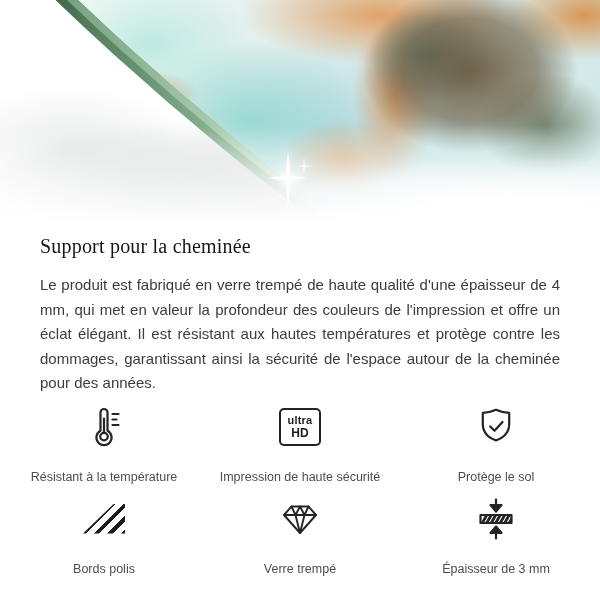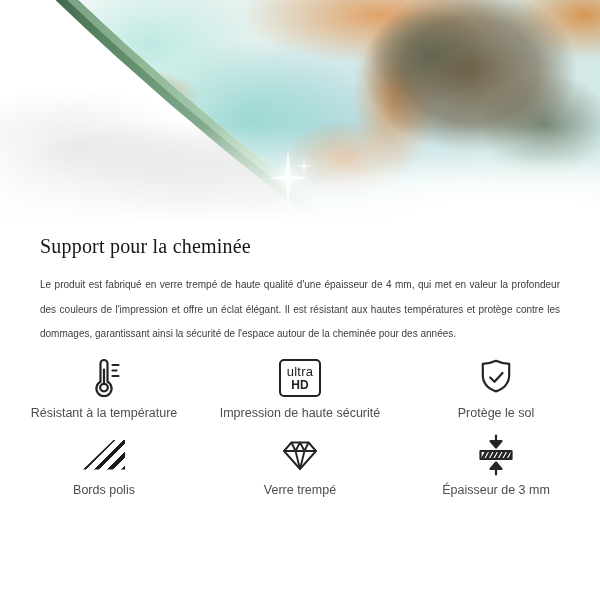--- a/index.html
+++ b/index.html
@@ -49,34 +49,34 @@
   }
   .sparkle { position: absolute; left: 260px; top: 150px; width: 56px; height: 56px;
     filter: drop-shadow(0 0 5px rgba(255,255,255,0.95)) drop-shadow(0 0 14px rgba(255,255,255,0.7)); }
   .sparkle-small { position: absolute; left: 296px; top: 158px; width: 16px; height: 16px; opacity: .85;
     filter: drop-shadow(0 0 4px rgba(255,255,255,0.9)); }
 
   
   .content { padding: 0 40px; }
   .page-title { font-family: "Liberation Serif", "DejaVu Serif", serif; font-weight: 400;
     font-size: 20px; line-height: 33px; color: #161616; margin-top: 4px; letter-spacing: .2px; }
-  .description { margin-top: 10px; font-size: 10px; line-height: 24.5px; color: #3c3c3c;
+  .description { margin-top: 10px; font-size: 15px; line-height: 24.5px; color: #3c3c3c;
     text-align: justify; }
 
   
   .features { margin-top: 8px; padding: 0 6px; display: grid;
     grid-template-columns: repeat(3, 1fr); row-gap: 12px; }
   .feature { display: flex; flex-direction: column; align-items: center; }
   .icon-wrap { height: 46px; display: flex; align-items: center; justify-content: center; }
-  .feature-label { margin-top: 5px; font-size: 12.5px; color: #4d4d4d; }
+  .feature-label { margin-top: 20px; font-size: 12.5px; color: #4d4d4d; }
   .icon-svg { stroke: #242424; fill: none; stroke-width: 2.2; stroke-linecap: round; stroke-linejoin: round; }
 
   .uhd-box { width: 42px; height: 38px; border: 2.4px solid #222; border-radius: 5px;
     display: flex; flex-direction: column; align-items: center; justify-content: center; line-height: 1; }
-  .uhd-top { font-size: 13px; font-weight: 400; color: #1c1c1c; letter-spacing: .2px; }
+  .uhd-top { font-size: 11px; font-weight: 700; color: #1c1c1c; letter-spacing: .2px; }
   .uhd-bottom { font-size: 12px; font-weight: 700; color: #1c1c1c; margin-top: 1px; }
 
   .stripes { width: 42px; height: 30px;
     background: repeating-linear-gradient(135deg, #1c1c1c 0 4px, transparent 4px 9.5px);
     clip-path: polygon(0 100%, 74% 0, 100% 0, 100% 100%); }
 </style>
 </head>
 <body>
 
 <div class="page">

